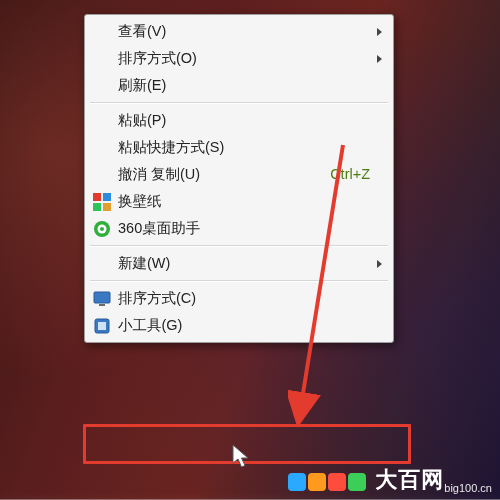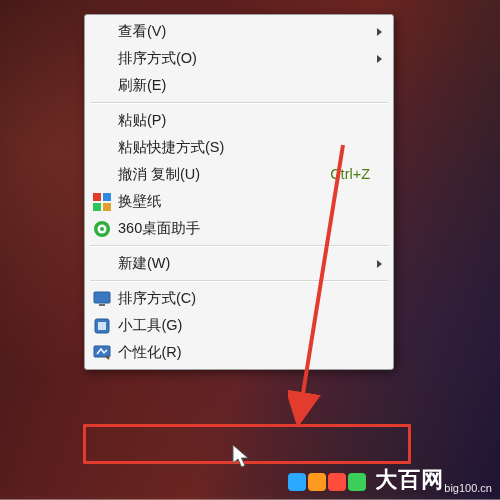--- a/index.html
+++ b/index.html
@@ -95,28 +95,20 @@
       </svg>
       <span class="lbl">排序方式(C)</span>
     </div>
     <div class="menu-item">
       <svg class="ico" viewBox="0 0 18 18">
         <rect x="2" y="2" width="14" height="14" rx="2" fill="#3b78c4" stroke="#285a99"></rect>
         <rect x="5" y="5" width="8" height="8" fill="#cfe3f7"></rect>
       </svg>
       <span class="lbl">小工具(G)</span>
     </div>
-    <div class="menu-item">
-      <svg class="ico" viewBox="0 0 18 18">
-        <rect x="1" y="2" width="16" height="11" rx="1" fill="#3b78c4" stroke="#285a99"></rect>
-        <path d="M4 10 L8 5 L11 9 L14 6" stroke="#fff" stroke-width="1.4" fill="none"></path>
-        <path d="M13 12 L16 15" stroke="#7a4a1c" stroke-width="2"></path>
-      </svg>
-      <span class="lbl">个性化(R)</span>
-    </div>
   </div>
 
   <div class="highlight" style="left:83px;top:424px;width:322px;height:34px;"></div>
 
   <svg class="red-arrow" style="left:288px;top:140px;width:60px;height:290px;" viewBox="0 0 60 290">
     <defs>
         <marker id="ah" markerWidth="9" markerHeight="9" refX="5" refY="4.5" orient="auto">
       <path d="M0 0 L9 4.5 L0 9 Z" fill="#e33b2e"></path>
         </marker>
       </defs>

